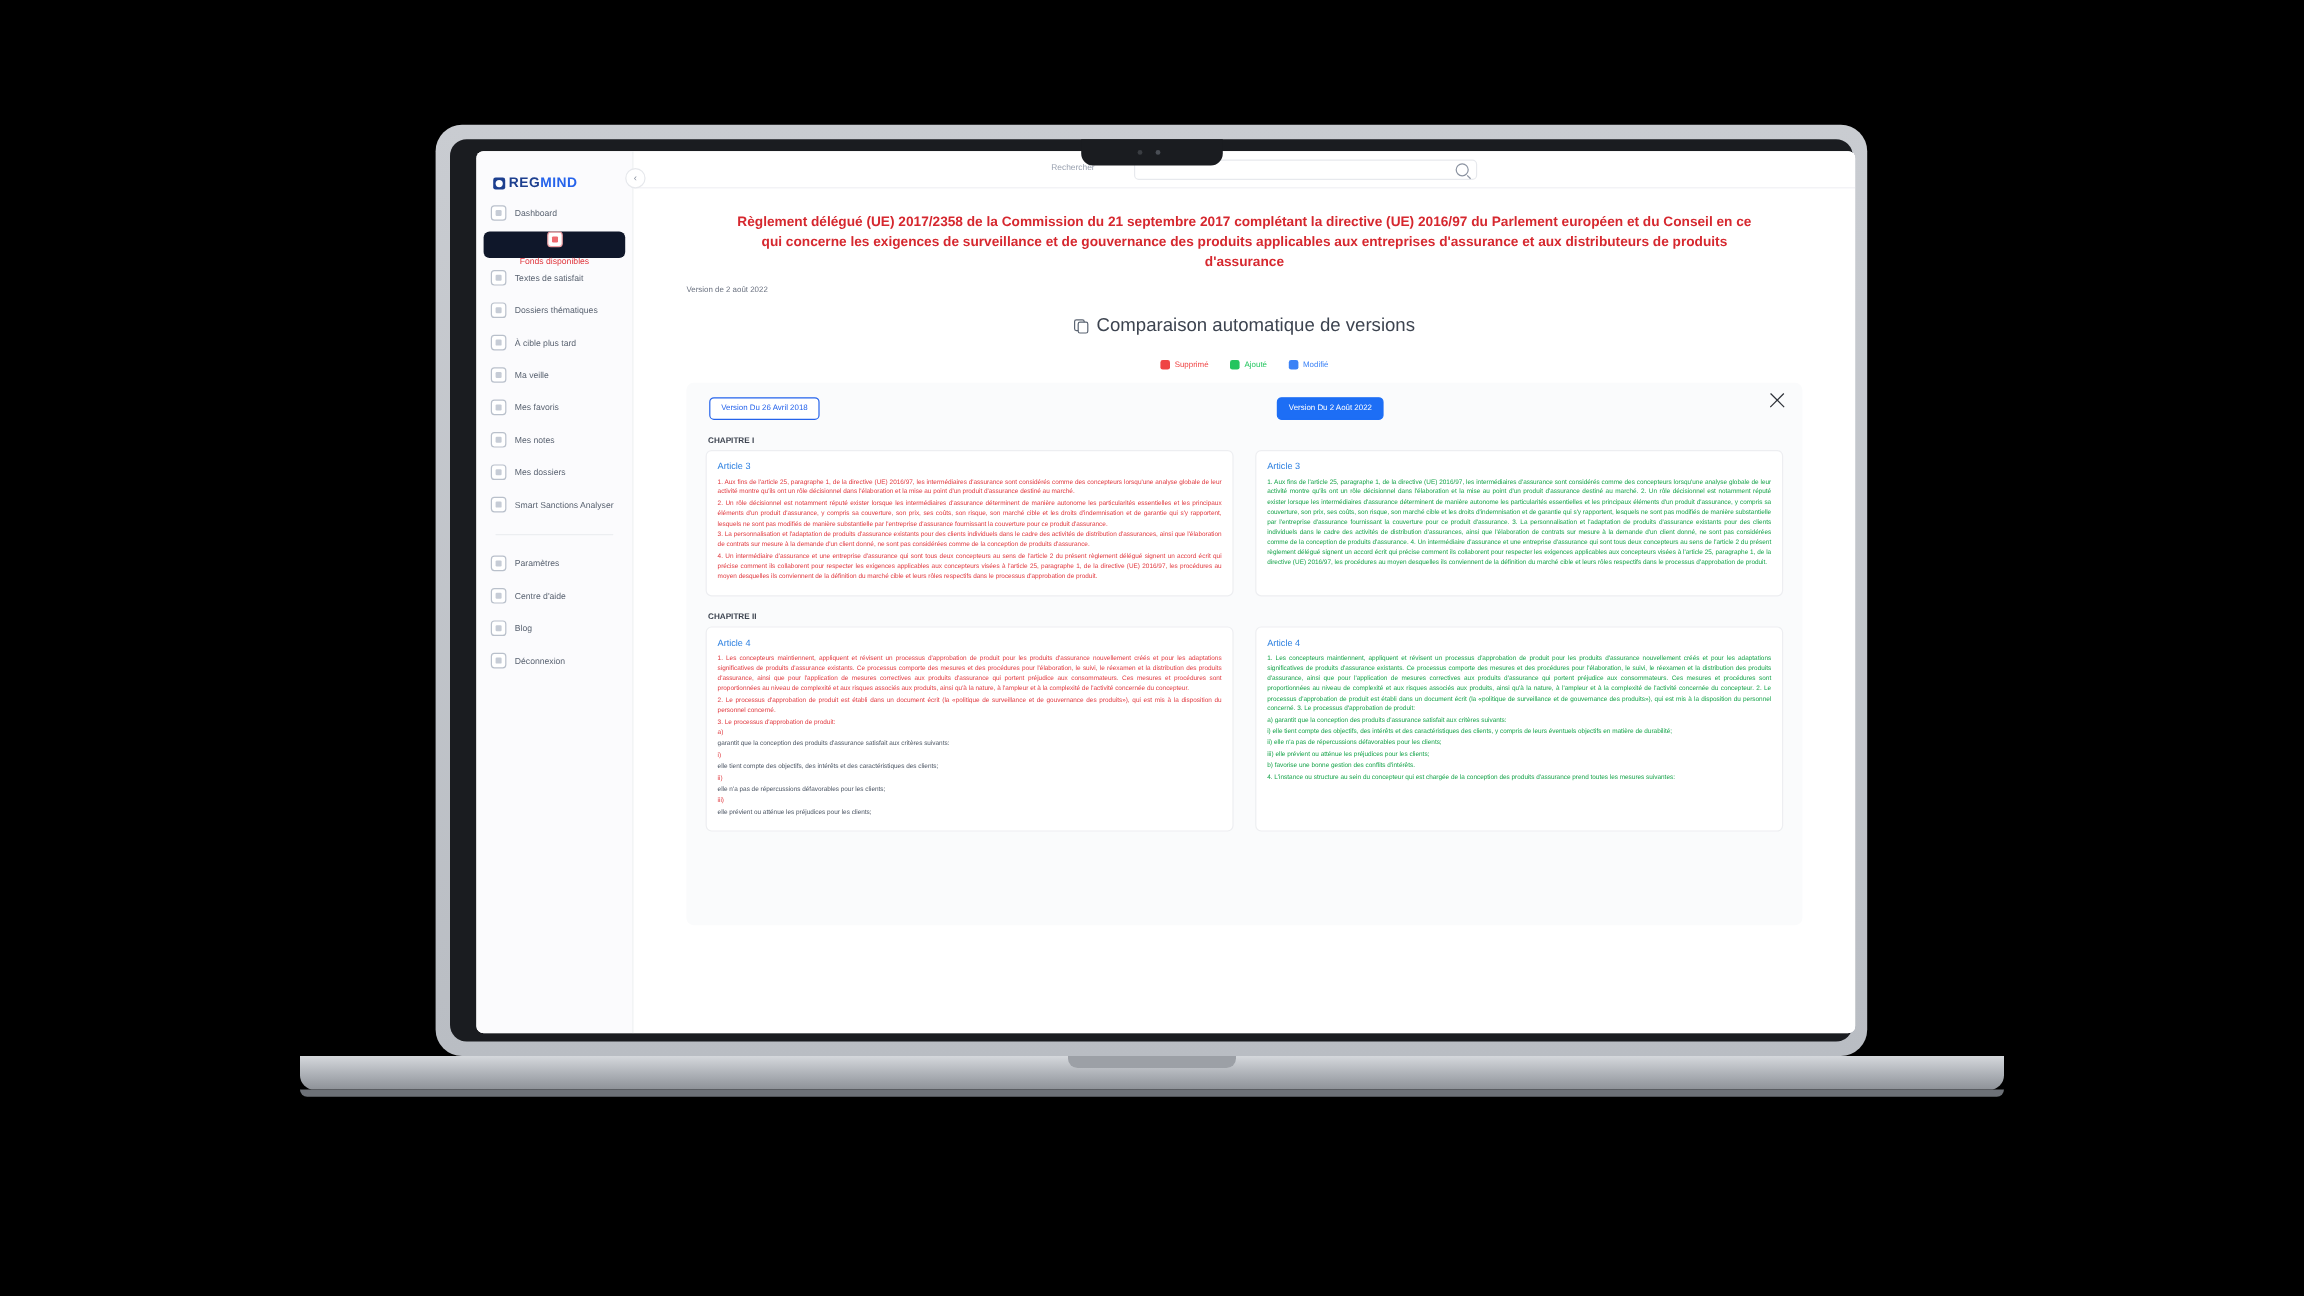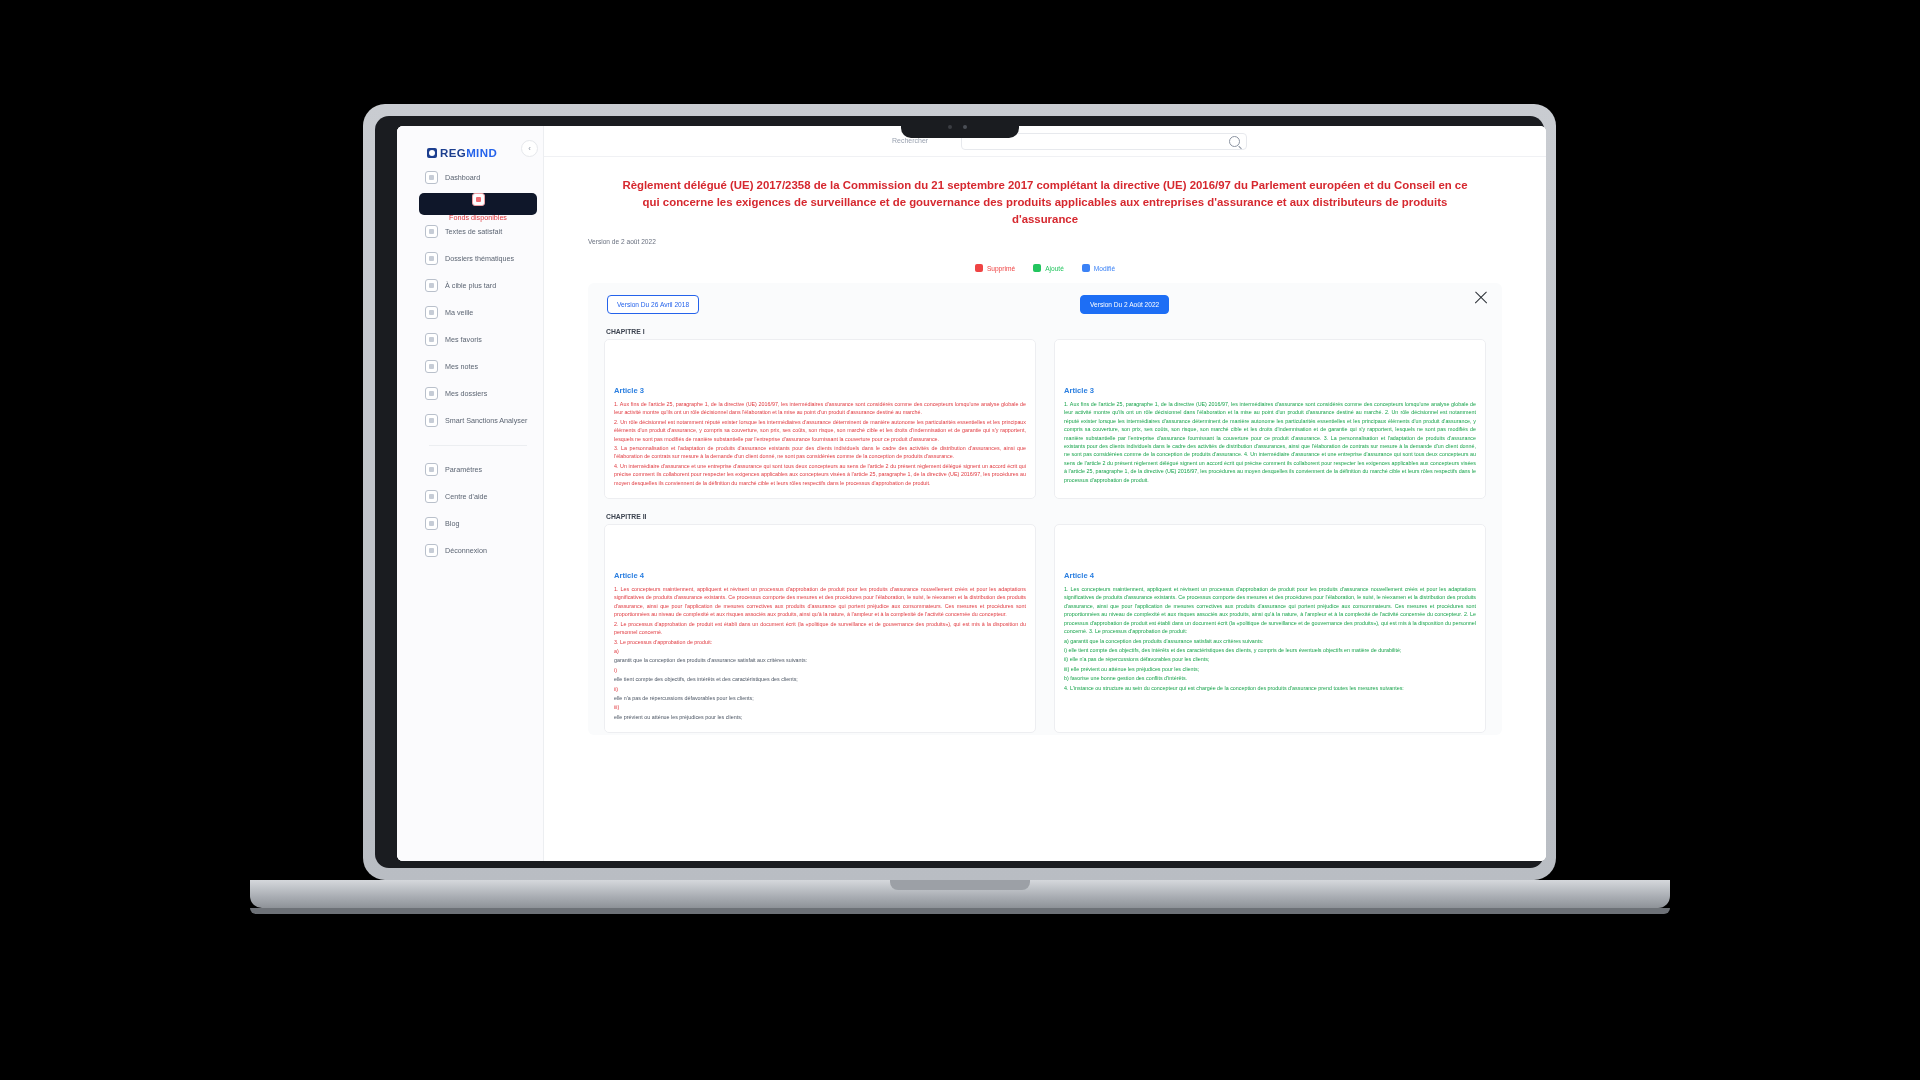--- a/index.html
+++ b/index.html
@@ -113,21 +113,20 @@
     background: #ffffff;
   }
 
   
   .sidebar {
     width: 130px;
     background: #fbfbfd;
     border-right: 1px solid #eceef1;
     position: relative;
     flex: 0 0 130px;
-    padding-left: 16px;
   }
   .brand {
     display: flex;
     align-items: center;
     gap: 3px;
     padding: 14px 0 0 14px;
     height: 26px;
   }
   .brand-mark {
     width: 10px; height: 10px;
@@ -405,23 +404,22 @@
   .col {
     flex: 1;
     background: #ffffff;
     border: 1px solid #edeef1;
     border-radius: 5px;
     padding: 8px 9px 10px 9px;
   }
   .art-title {
     font-size: 7.6px;
     color: #2b7fe0;
-    font-weight: bold;
+    font-weight: normal;
     margin-bottom: 5px;
-    margin-top: 38px;
   }
   .para {
     font-size: 5.35px;
     line-height: 8.4px;
     margin: 0 0 1px 0;
     text-align: justify;
   }
   .p-del { color: #e0383e; }
   .p-add { color: #16a34a; }
   .p-plain { color: #4b5563; }
@@ -524,20 +522,27 @@
                 <input type="text" value="" placeholder="" style="">
                 <span class="search-ico"></span>
               </div>
             </div>
 
             <div class="content">
 
               <div class="doc-title">Règlement délégué (UE) 2017/2358 de la Commission du 21 septembre 2017 complétant la directive (UE) 2016/97 du Parlement européen et du Conseil en ce qui concerne les exigences de surveillance et de gouvernance des produits applicables aux entreprises d'assurance et aux distributeurs de produits d'assurance</div>
               <div class="doc-version">Version de 2 août 2022</div>
 
+              <div class="section-heading">
+                <span class="copy-ico">
+                  <span class="b1"></span>
+                    <span class="b2"></span>
+                </span>
+                <span>Comparaison automatique de versions</span>
+              </div>
 
               <div class="legend">
                 <div class="legend-item legend-sup">
                   <span class="legend-chip"></span>
                   <span class="legend-label">Supprimé</span>
                 </div>
                 <div class="legend-item legend-add">
                   <span class="legend-chip"></span>
                   <span class="legend-label">Ajouté</span>
                 </div>

